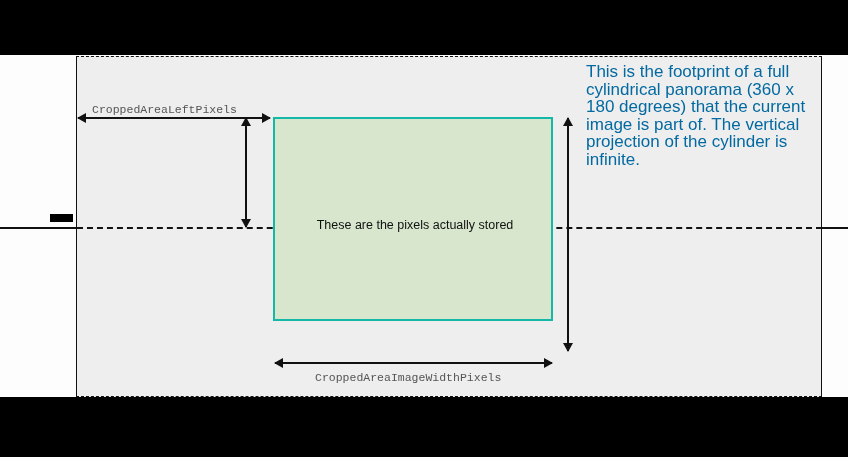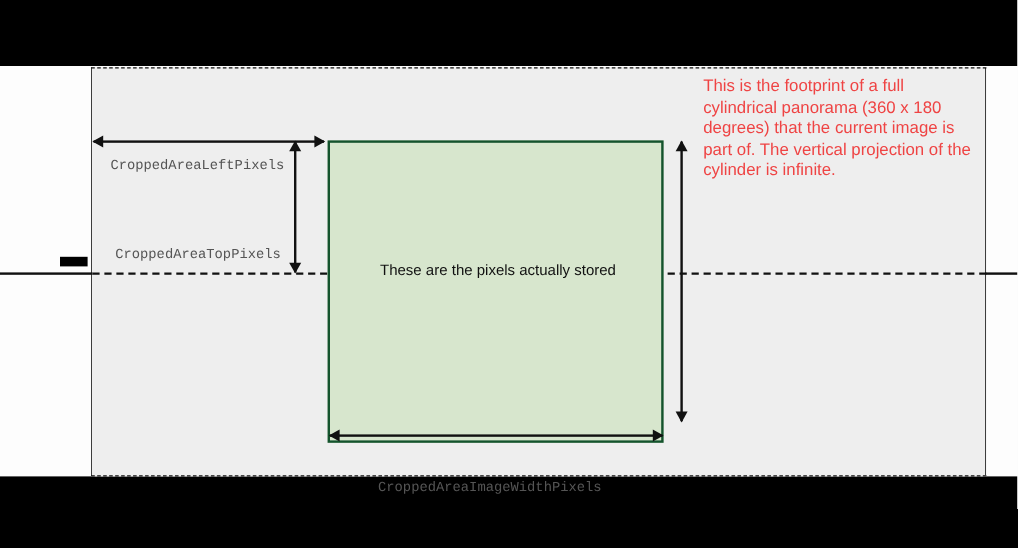--- a/index.html
+++ b/index.html
@@ -74,23 +74,23 @@
     height: 8px;
     background: #000;
   }
 
   
   #stored-image-box {
     position: absolute;
     left: 273px;
     top: 117px;
     width: 280px;
-    height: 252px;
+    height: 204px;
     background: #d7e6cd;
-    border: 2px solid #14532d;
+    border: 2px solid #14b8a6;
     box-sizing: border-box;
   }
   #stored-image-label {
     position: absolute;
     left: 0;
     top: 98px;
     width: 280px;
     text-align: center;
     font-size: 12.5px;
     color: #111;
@@ -130,31 +130,30 @@
   .v-arrow::before { top: -1px; border-bottom: 9px solid #111; }
   .v-arrow::after  { bottom: -1px; border-top: 9px solid #111; }
 
   
   .mono-label {
     position: absolute;
     font-family: "Liberation Mono", "DejaVu Sans Mono", monospace;
     font-size: 11.5px;
     color: #555;
     white-space: nowrap;
-    margin-top: 29px;
   }
 
   
   #panorama-description {
     position: absolute;
     left: 586px;
     top: 63px;
     width: 232px;
-    font-size: 14px;
-    color: #ef4444;
+    font-size: 17px;
+    color: #0369a1;
     line-height: 17.5px;
   }
 </style>
 </head>
 <body>
 
 <div id="stage">
 
   <div class="bar" id="bar-top"></div>
   <div class="bar" id="bar-bottom"></div>
@@ -169,21 +168,20 @@
   <div id="stored-image-box">
     <div id="stored-image-label">
       <div>These are the pixels actually stored</div>
     </div>
   </div>
 
   <div class="h-arrow" style="left:78px; top:117px; width:192px;"></div>
   <div class="mono-label" style="left:92px; top:103px;">CroppedAreaLeftPixels</div>
 
   <div class="v-arrow" style="left:245px; top:118px; height:109px;"></div>
-  <div class="mono-label" style="left:96px; top:177px;">CroppedAreaTopPixels</div>
 
   <div class="v-arrow" style="left:567px; top:118px; height:233px;"></div>
 
   <div class="h-arrow" style="left:275px; top:362px; width:277px;"></div>
   <div class="mono-label" style="left:315px; top:371px;">CroppedAreaImageWidthPixels</div>
 
   <div id="panorama-description">This is the footprint of a full cylindrical panorama (360 x 180 degrees) that the current image is part of.  The vertical projection of the cylinder is infinite.</div>
 
 </div>
 

